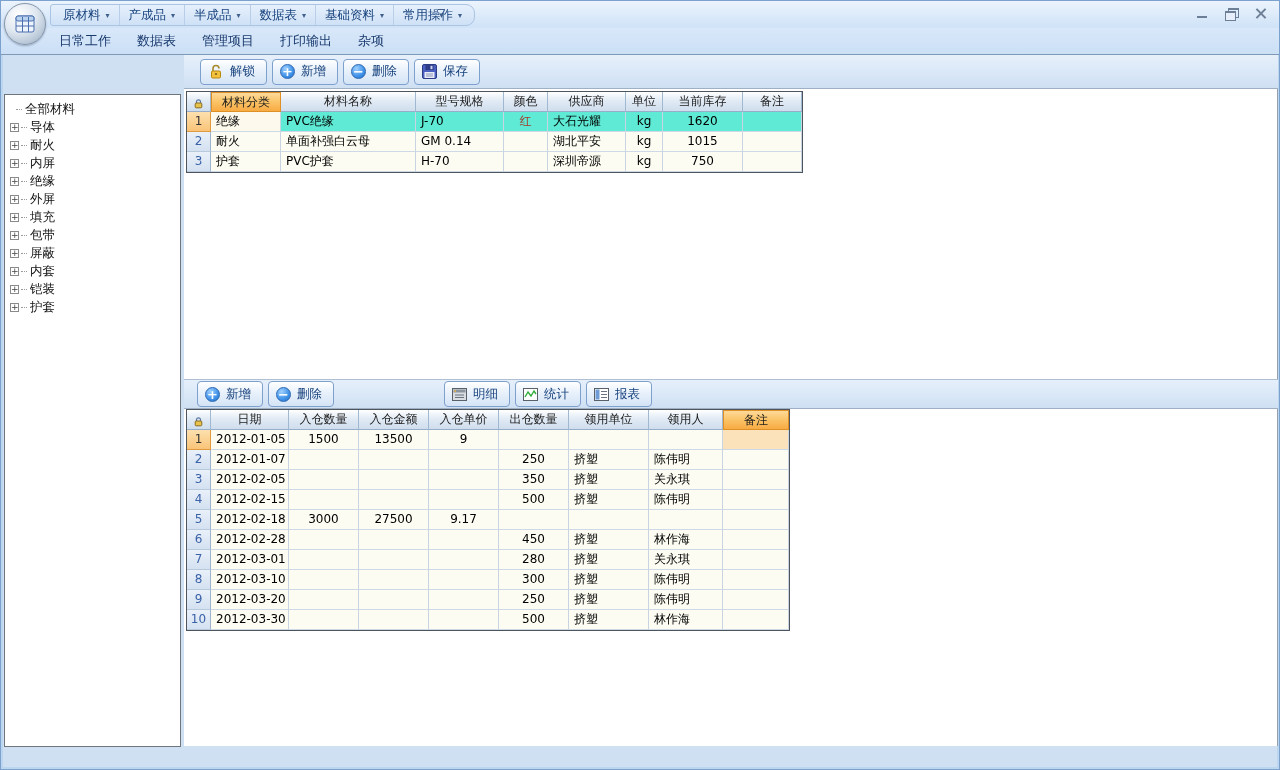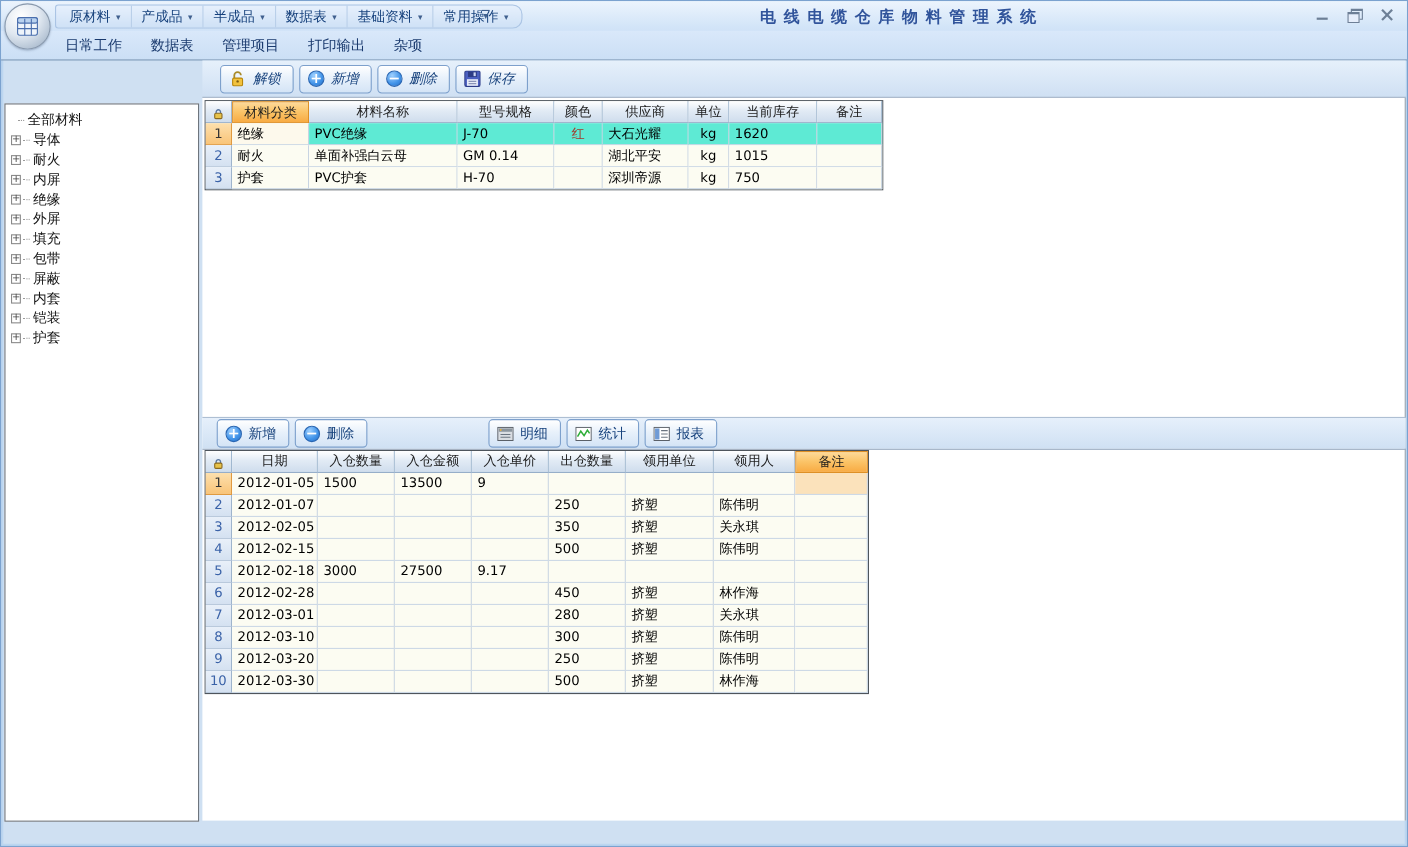--- a/index.html
+++ b/index.html
@@ -52,21 +52,21 @@
     background:#ffffff; border:1px solid #6e757d; padding-top:5px; overflow:hidden; }
   .tree-item { display:flex; align-items:center; height:18px; font-size:12.5px; color:#111; cursor:default; }
   .tree-item .indent { width:9px; }
   .expander { width:9px; height:9px; margin-left:5px; border:1px solid #8a8a8a; background:#fff;
     font-size:9px; line-height:7px; text-align:center; color:#444; flex:none; }
   .tree-dash { width:6px; border-top:1px dotted #9a9a9a; margin:0 3px 0 2px; flex:none; }
 
   
   .toolbar1 { position:absolute; left:183px; top:54px; width:1094px; height:34px;
     background:linear-gradient(#e6f0fb,#cfe0f3); border-bottom:1px solid #9fb0c4;
-    display:flex; align-items:center; gap:5px; padding-left:16px;font-style:italic; }
+    display:flex; align-items:center; gap:5px; padding-left:16px; }
   .main-panel { position:absolute; left:183px; top:88px; width:1094px; height:657px;
     background:#ffffff; border-right:1px solid #95a0ab; }
   .tbtn { display:inline-flex; align-items:center; gap:6px; height:26px; padding:0 11px 0 7px;
     border:1px solid #7da0cc; border-radius:4px; cursor:default;
     background:linear-gradient(#ffffff,#e8f1fb 45%,#d4e4f6);
     color:#16417c; font-size:12.5px; box-shadow:inset 0 1px 0 #fff; }
   .circle-ic { width:15px; height:15px; border-radius:50%; flex:none;
     background:radial-gradient(circle at 35% 28%, #9ed0ff, #3f92e8 60%, #2a6fc4);
     border:1px solid #2a66b2; color:#fff; font-size:13px; line-height:13px; font-weight:bold; text-align:center; }
   .toolbar2 { position:absolute; left:0; top:290px; width:1094px; height:30px;
@@ -83,21 +83,21 @@
     border-right:1px solid #a0b8d0; border-bottom:1px solid #96aec9; text-align:center; color:#1c1c1c; }
   .g-head.sel { background:linear-gradient(#fdda9a,#fbc468 48%,#f8ab43);
     border:1px solid #de9026; border-bottom-color:#de9026; }
   .g-num { background:linear-gradient(#e9f0f9,#d4e1f1); color:#3a62a8; text-align:center;
     border-right:1px solid #9eb4cc; border-bottom:1px solid #b9c9dc; }
   .g-num.sel { background:linear-gradient(#fde0ae,#f9c478); color:#333; border-right-color:#e09a40; border-bottom-color:#e09a40; }
   .g-cell { background:#fcfcf2; color:#000; padding:0 5px; }
   .g-cell.cyan { background:#5eead4; }
   .g-cell.focus-top { background:#fdf9ec; }
   .g-cell.focus-warm { background:#fbe2bb; }
-  .g-cell.al-r { text-align:left; } .g-cell.al-c { text-align:center; padding:0 2px; }
+  .g-cell.al-r { text-align:center; } .g-cell.al-c { text-align:center; padding:0 2px; }
 
   
   .statusbar { position:absolute; left:2px; right:2px; bottom:2px; height:21px;
     background:linear-gradient(#ecf4fd,#cfe2f6 55%,#bdd7f0); border-top:1px solid #90b0d0;
     color:#1a3a70; font-size:12.5px; line-height:20px; padding-left:8px; }
   .status-sep { position:absolute; top:3px; bottom:3px; border-left:1px solid #aac4e0; }
 
   svg { display:block; }
 </style>
 </head>
@@ -126,21 +126,20 @@
         <span class="menu-item">
           <span>基础资料</span>
           <span class="arrow">▾</span>
         </span>
         <span class="menu-item">
           <span>常用操作</span>
           <span class="arrow">▾</span>
         </span>
       </div>
     <div class="qat-overflow"><span class="bar"></span>▾</div>
-    <div class="win-title">电线电缆仓库物料管理系统</div>
     <div class="win-controls">
       <span class="wc wc-min"><span></span></span>
       <span class="wc wc-restore"><span></span></span>
       <span class="wc wc-close"><span></span></span>
     </div>
   </div>
   <div class="app-orb">
     <svg width="20" height="18" viewBox="0 0 20 18">
       <rect x="1" y="1" width="18" height="16" rx="2" fill="#eef4fb" stroke="#4a6fae"></rect>
       <rect x="1" y="1" width="18" height="5" rx="2" fill="#b9d2ef" stroke="#4a6fae"></rect>

